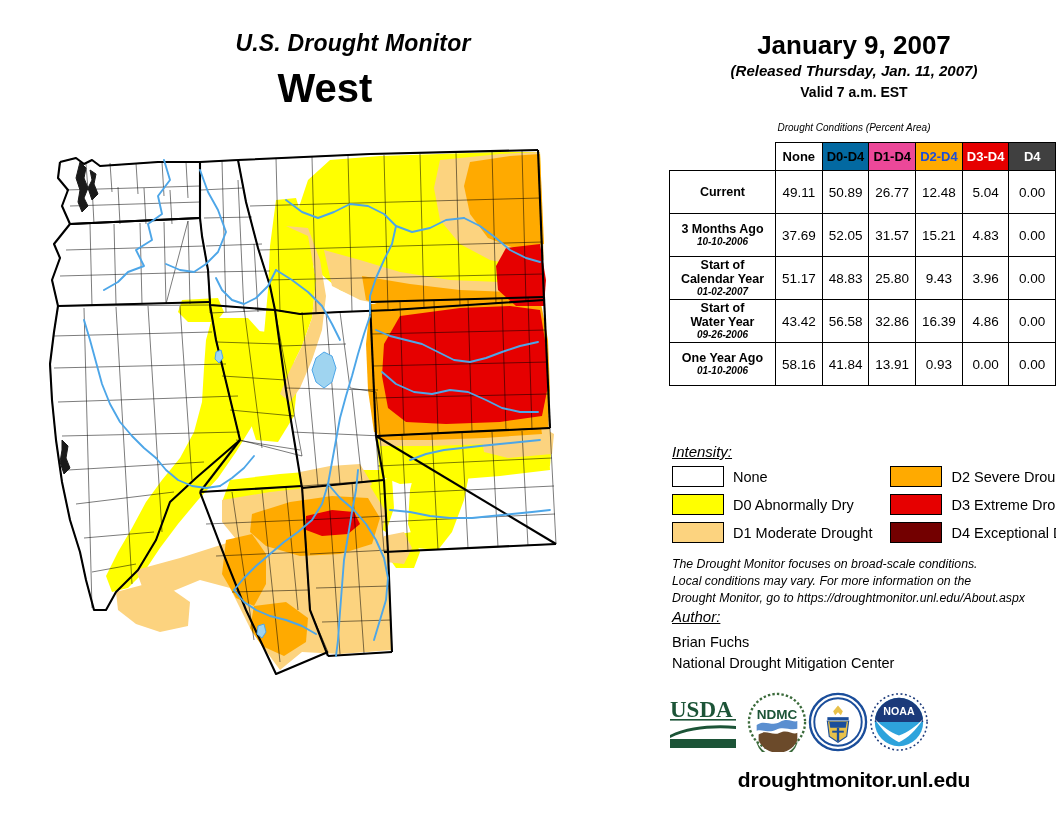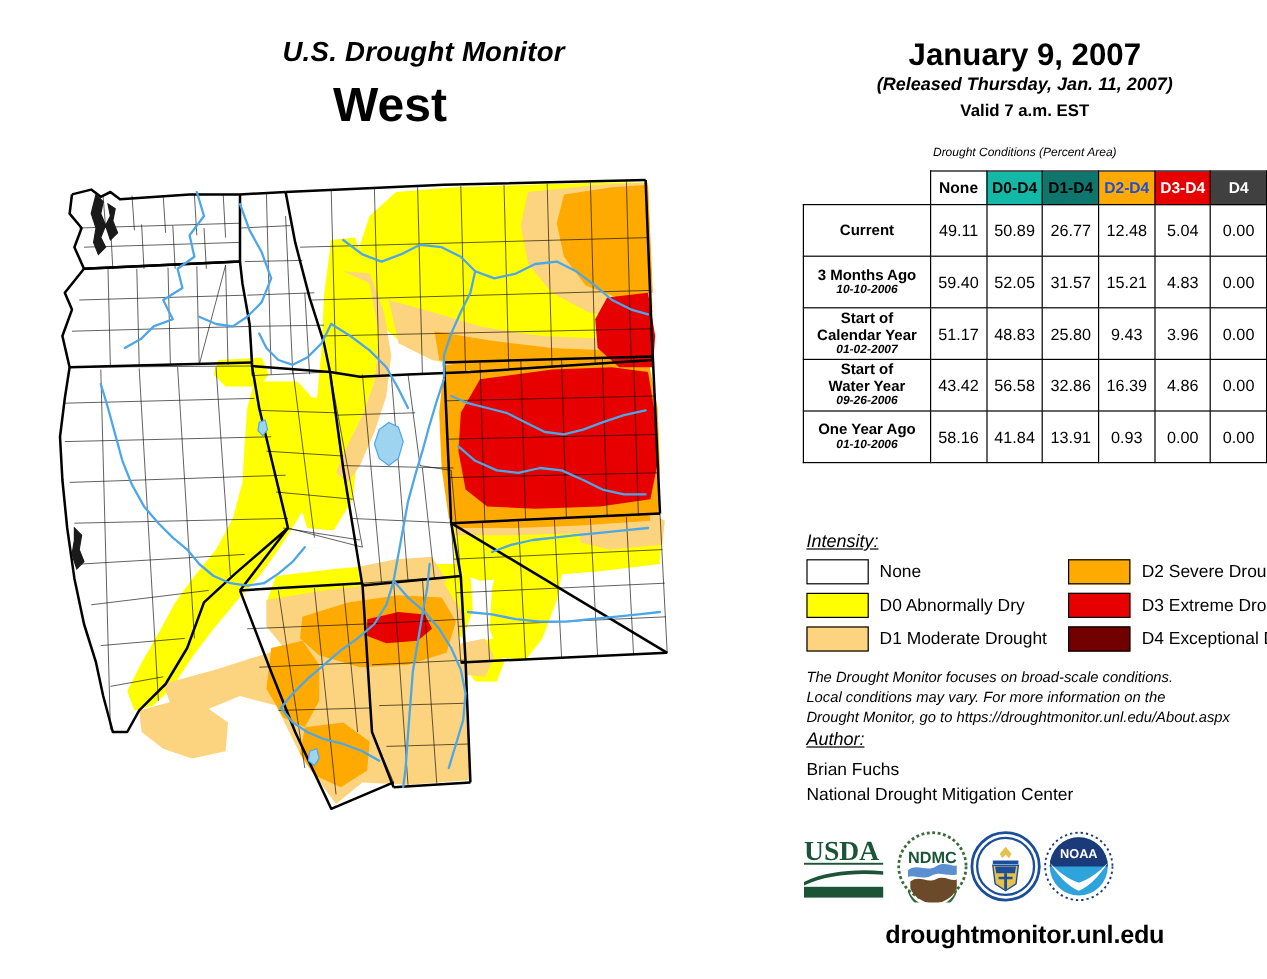--- a/index.html
+++ b/index.html
@@ -24,22 +24,22 @@
   #cond-table{left:669px;top:142px;border-collapse:collapse;font-size:12.5px;}
   #cond-table td,#cond-table th{border:1px solid #000;text-align:center;vertical-align:middle;padding:0;}
   #cond-table thead th{height:27px;font-size:13px;font-weight:bold;}
   #cond-table thead th.corner{border:none;background:#fff;}
   #cond-table tbody td{height:42px;font-size:13.5px;}
   #cond-table tbody td.rowlabel{width:100px;font-weight:bold;font-size:12.5px;line-height:1.12;padding:0 3px;}
   #cond-table tbody td.val{width:46px;}
   .rowdate{display:block;font-size:10px;font-style:italic;font-weight:bold;}
   #cond-table thead th.c{width:46px;}
   .hdr-none{background:#fff;color:#000;}
-  .hdr-d0{background:#14b8a6;color:#000;}
-  .hdr-d1{background:#0f766e;color:#000;}
+  .hdr-d0{background:#0369a1;color:#000;}
+  .hdr-d1{background:#ec4899;color:#000;}
   .hdr-d2{background:#FFAA00;color:#1d4ed8;}
   .hdr-d3{background:#E60000;color:#fff;margin-left:24px;}
   .hdr-d4{background:#404040;color:#fff;}
   #cond-table{box-shadow:none;}
 
   
   #legend{left:672px;top:443px;width:372px;}
   #legend-title{font-size:15px;font-style:italic;text-decoration:underline;margin-bottom:6px;}
   .leg-grid{display:grid;grid-template-columns:1fr 1fr;column-gap:18px;row-gap:7px;}
   .leg-item{display:flex;align-items:center;gap:9px;}
@@ -356,21 +356,21 @@
         <td class="val">26.77</td>
         <td class="val">12.48</td>
         <td class="val">5.04</td>
         <td class="val">0.00</td>
       </tr>
       <tr>
         <td class="rowlabel">
           <span style="display: block;">3 Months Ago</span>
           <span class="rowdate">10-10-2006</span>
         </td>
-        <td class="val">59.40</td>
+        <td class="val">37.69</td>
         <td class="val">52.05</td>
         <td class="val">31.57</td>
         <td class="val">15.21</td>
         <td class="val">4.83</td>
         <td class="val">0.00</td>
       </tr>
       <tr>
         <td class="rowlabel">
           <span style="display: block;">Start of</span>
           <span style="display: block;">Calendar Year</span>

